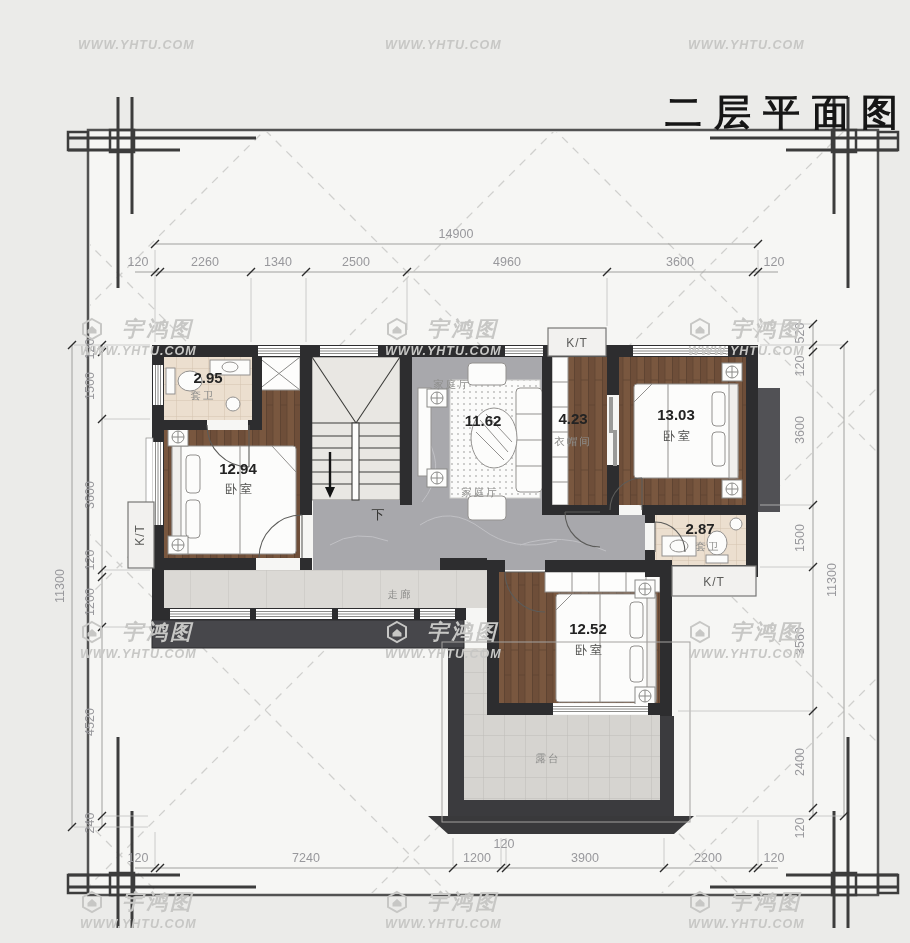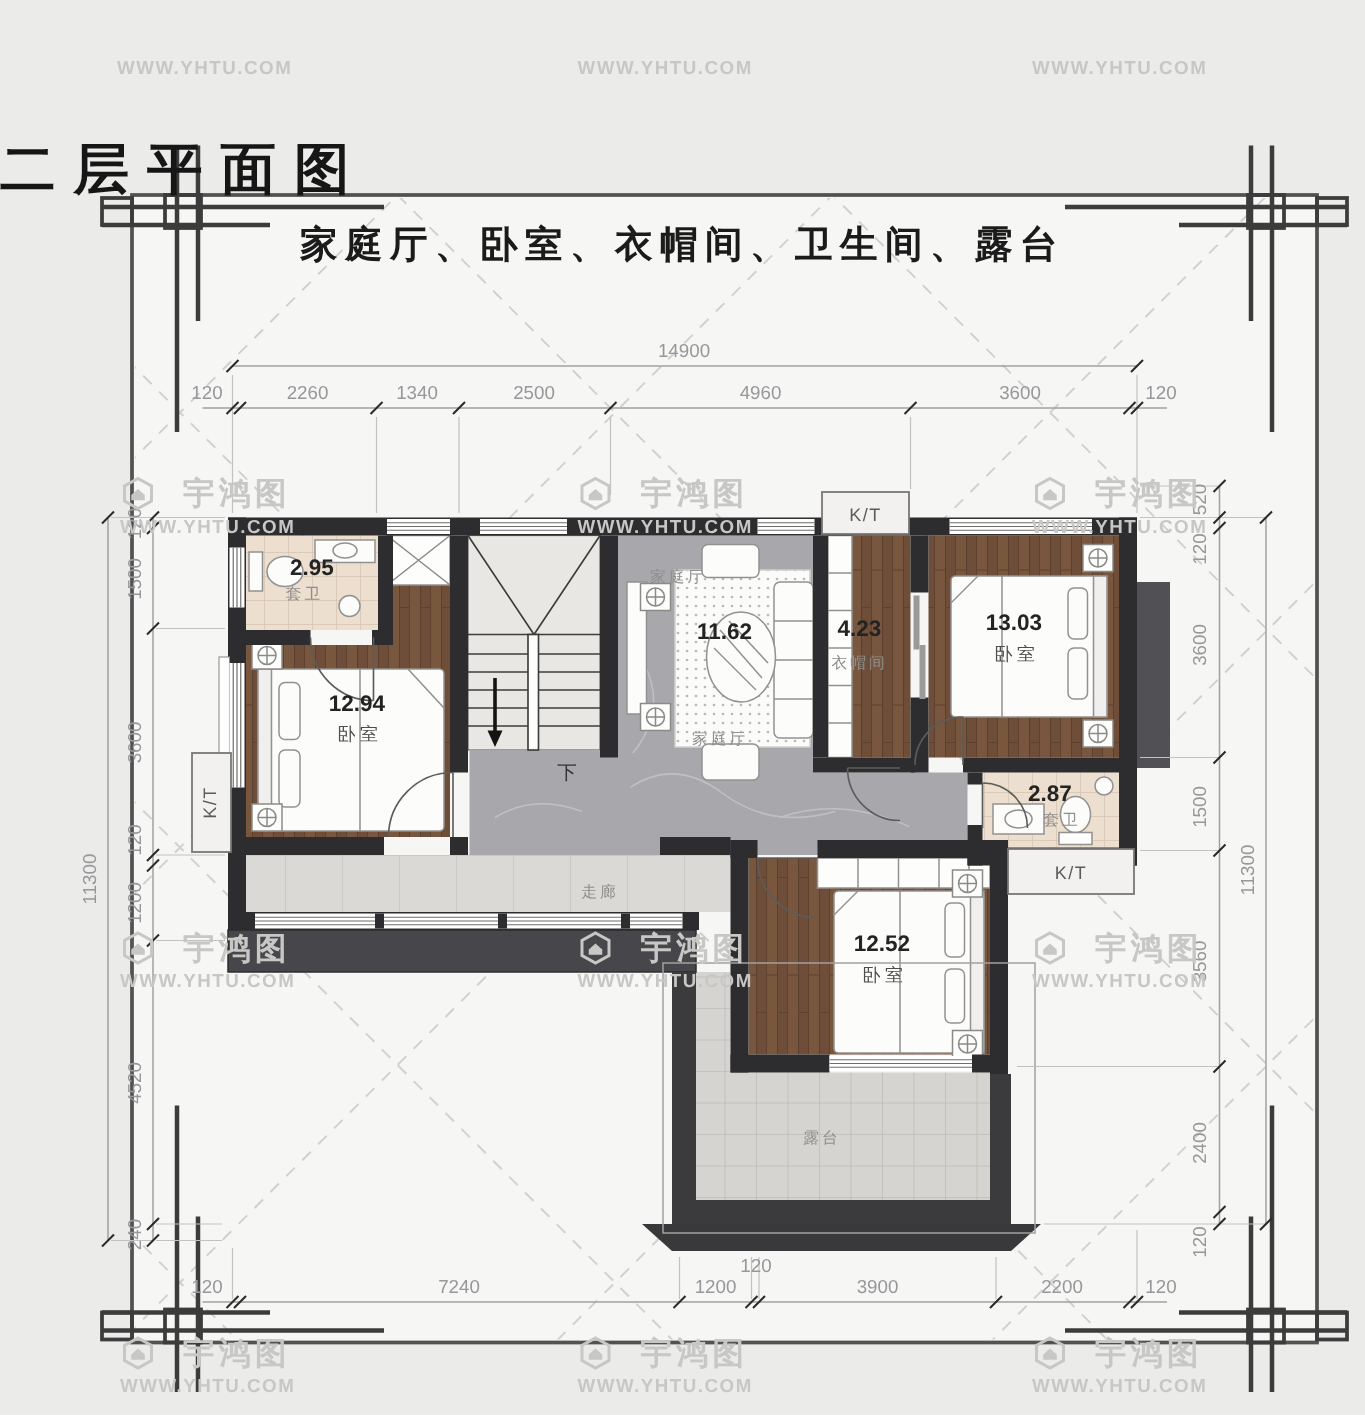--- a/index.html
+++ b/index.html
@@ -1,43 +1,42 @@
 <!DOCTYPE html>
 <html><head>
 <meta charset="utf-8">
 <style>
   html,body{margin:0;padding:0;background:#eaeae8;}
   .page{position:relative;width:910px;height:943px;background:#ebebe9;overflow:hidden;
         font-family:"Liberation Sans",sans-serif;}
-  .page-title{position:absolute;top:88px;left:0;width:100%;text-align:left;
+  .page-title{position:absolute;top:88px;left:0;width:100%;text-align:right;
         font-family:"Liberation Serif",serif;font-weight:bold;font-size:37px;color:#161616;
         letter-spacing:12px;z-index:5;}
   .page-subtitle{position:absolute;top:146px;left:0;width:100%;text-align:center;
         font-family:"Liberation Serif",serif;font-weight:bold;font-size:25px;color:#1b1b1b;
         letter-spacing:5px;z-index:5;}
-  .wm{position:absolute;color:#c7c7c5;z-index:4;pointer-events:none;}
+  .wm{position:absolute;color:#c7c7c5;z-index:4;pointer-events:none;font-style:italic;}
   .wm .wm-row{display:flex;align-items:center;gap:18px;font-size:21px;font-weight:bold;letter-spacing:3px;}
   .wm .wm-url{font-size:12.5px;font-weight:bold;letter-spacing:1px;margin-top:1px;}
   .wm.url-only{font-size:12.5px;font-weight:bold;letter-spacing:1px;}
   .wm svg{display:block;}
   svg text{user-select:none;}
   .area{font:bold 15px "Liberation Sans",sans-serif;fill:#232323;}
   .rname{font:12px "Liberation Sans",sans-serif;fill:#4c4c4a;letter-spacing:3px;}
   .tiny{font:10.5px "Liberation Sans",sans-serif;fill:#8e8e8c;letter-spacing:2px;}
   .ktl{font:12px "Liberation Sans",sans-serif;fill:#5b5b59;letter-spacing:1px;}
   .dim{font:12.5px "Liberation Sans",sans-serif;fill:#98989c;}
   .plansvg{position:absolute;left:0;top:0;z-index:2;}
 </style>
 </head>
 <body>
 
 <div class="page">
 
   <div class="page-title">二层平面图</div>
-  <div class="page-subtitle">家庭厅、卧室、衣帽间、卫生间、露台</div>
 
   <div class="wm url-only" style="left:78px;top:38px">WWW.YHTU.COM</div>
   <div class="wm url-only" style="left:385px;top:38px">WWW.YHTU.COM</div>
   <div class="wm url-only" style="left:688px;top:38px">WWW.YHTU.COM</div>
 
   <div class="wm" style="left:80px;top:315px">
     <div class="wm-row">
         <svg width="24" height="24" viewBox="0 0 24 24">
           <path d="M12 2 L21 7 V17 L12 22 L3 17 V7 Z" fill="none" stroke="currentColor" stroke-width="2"></path>
           <path d="M7.5 13 L12 9 L16.5 13 V16.5 H7.5 Z" fill="currentColor"></path>

